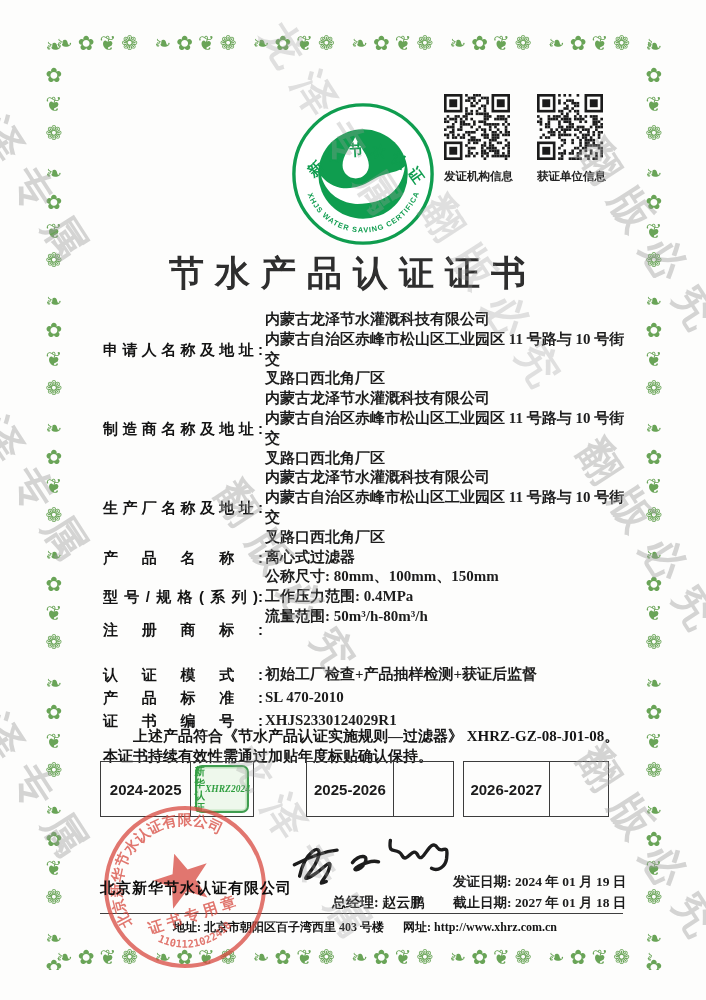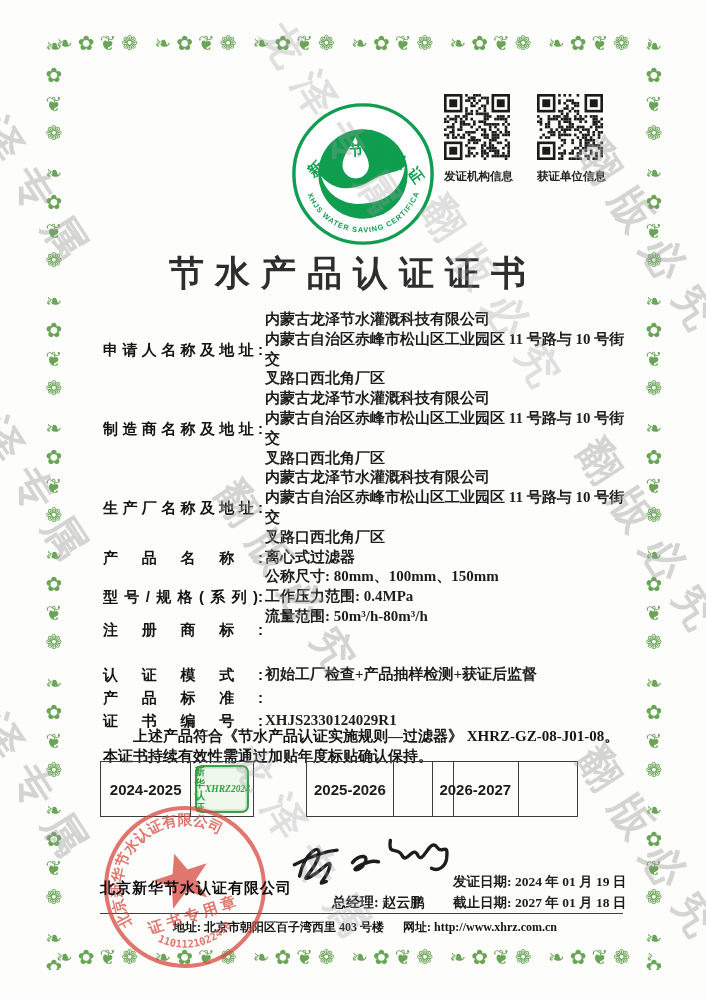--- a/index.html
+++ b/index.html
@@ -41,21 +41,21 @@
   .frow{display:flex;align-items:center;}
   .flab{width:160px;flex:none;text-align:justify;text-align-last:justify;
         font-family:"Liberation Sans",sans-serif;color:#141414;}
   .fval{flex:1;padding-left:2px;color:#1d1d1d;}
   #statement{position:absolute;left:103px;top:727px;width:524px;z-index:2;
              font-size:15px;font-weight:bold;line-height:19.5px;
              text-indent:30px;color:#161616;}
   
   .yearbox{position:absolute;top:761px;height:54px;border:1.5px solid #3c3c3c;
            display:flex;z-index:2;background:transparent;}
-  #ybox1{left:100px;width:152px;} #ybox2{left:282px;width:146px;margin-left:24px;} #ybox3{left:432px;width:144px;}
+  #ybox1{left:100px;width:152px;} #ybox2{left:282px;width:146px;margin-left:24px;} #ybox3{left:463px;width:144px;}
   .ycell{flex:1.45;display:flex;align-items:center;justify-content:center;
          font-size:15px;font-weight:bold;font-family:"Liberation Sans",sans-serif;}
   .scell{flex:1;border-left:1.5px solid #3c3c3c;display:flex;align-items:center;justify-content:center;}
   .sticker{width:50px;height:44px;border:2px solid #3f9d4f;border-radius:7px;
            background:#eef8ec;box-shadow:inset 0 0 0 1.5px #bfe3bd;
            display:flex;align-items:center;justify-content:center;
            color:#2f9e3f;line-height:1.15;}
   .sticker .s1{font-size:10.5px;font-weight:bold;font-family:"Liberation Sans",sans-serif;}
   .sticker .s2,.sticker .s3{font-size:9.5px;font-weight:bold;font-style:italic;}
   
@@ -591,20 +591,21 @@
     </div>
   </div>
 
   <div id="certrows" class="fieldblock">
     <div class="frow">
       <span class="flab">认证模式:</span>
       <span class="fval">初始工厂检查+产品抽样检测+获证后监督</span>
     </div>
     <div class="frow">
       <span class="flab">产品标准:</span>
+      <span class="fval">SL 470-2010</span>
     </div>
     <div class="frow">
       <span class="flab">证书编号:</span>
       <span class="fval">XHJS2330124029R1</span>
     </div>
   </div>
 
   <div id="statement">上述产品符合《节水产品认证实施规则—过滤器》 XHRZ-GZ-08-J01-08。本证书持续有效性需通过加贴年度标贴确认保持。</div>
 
   <div id="ybox1" class="yearbox">

